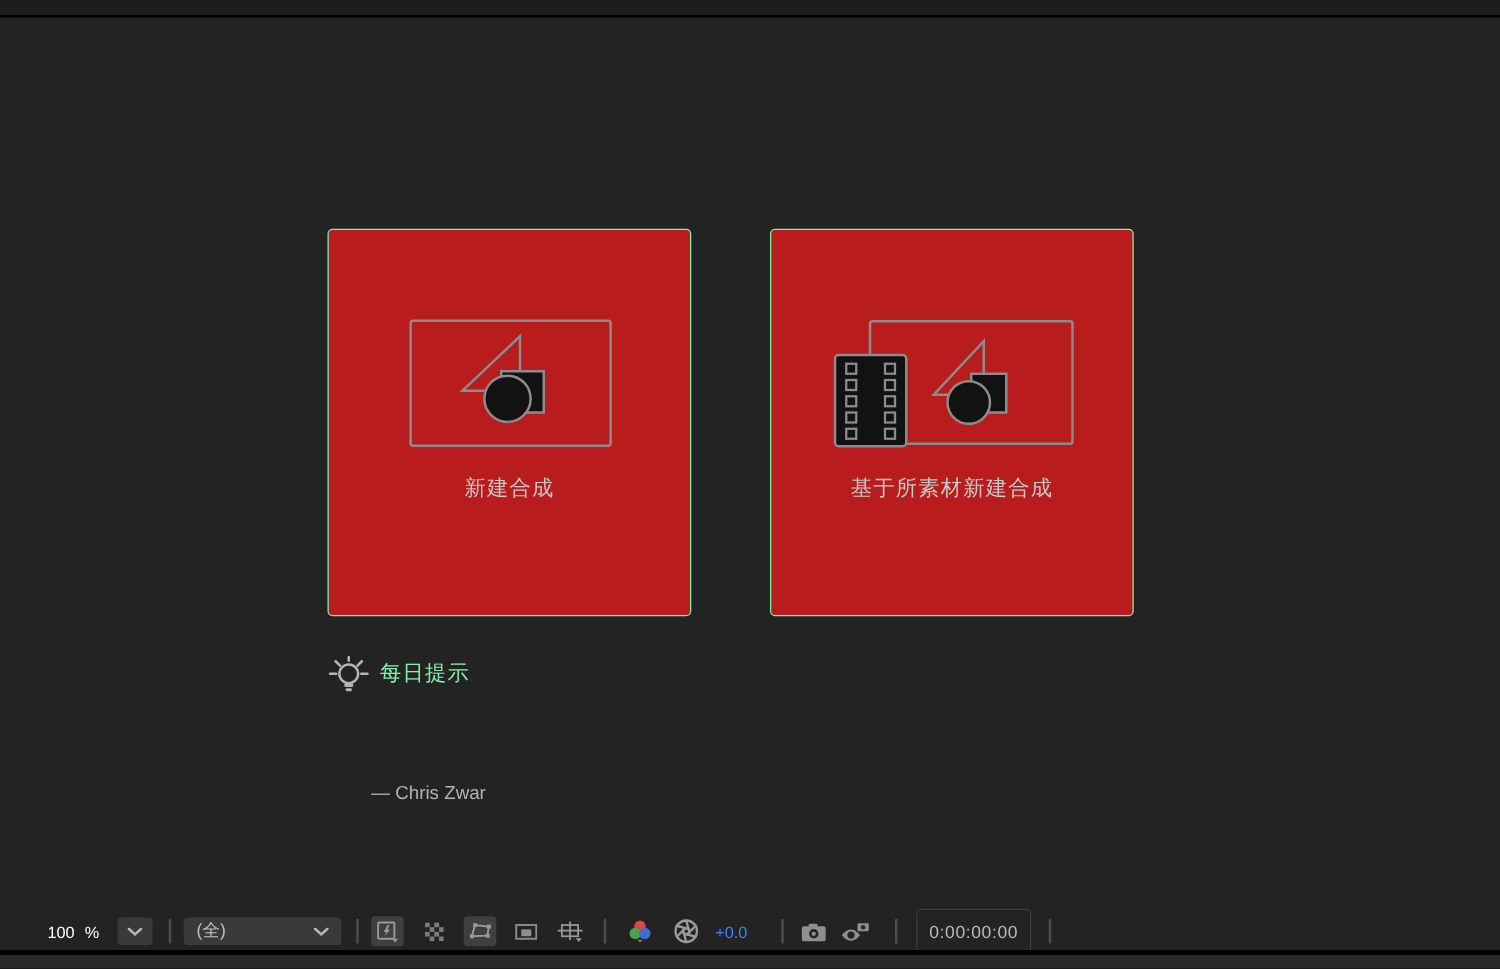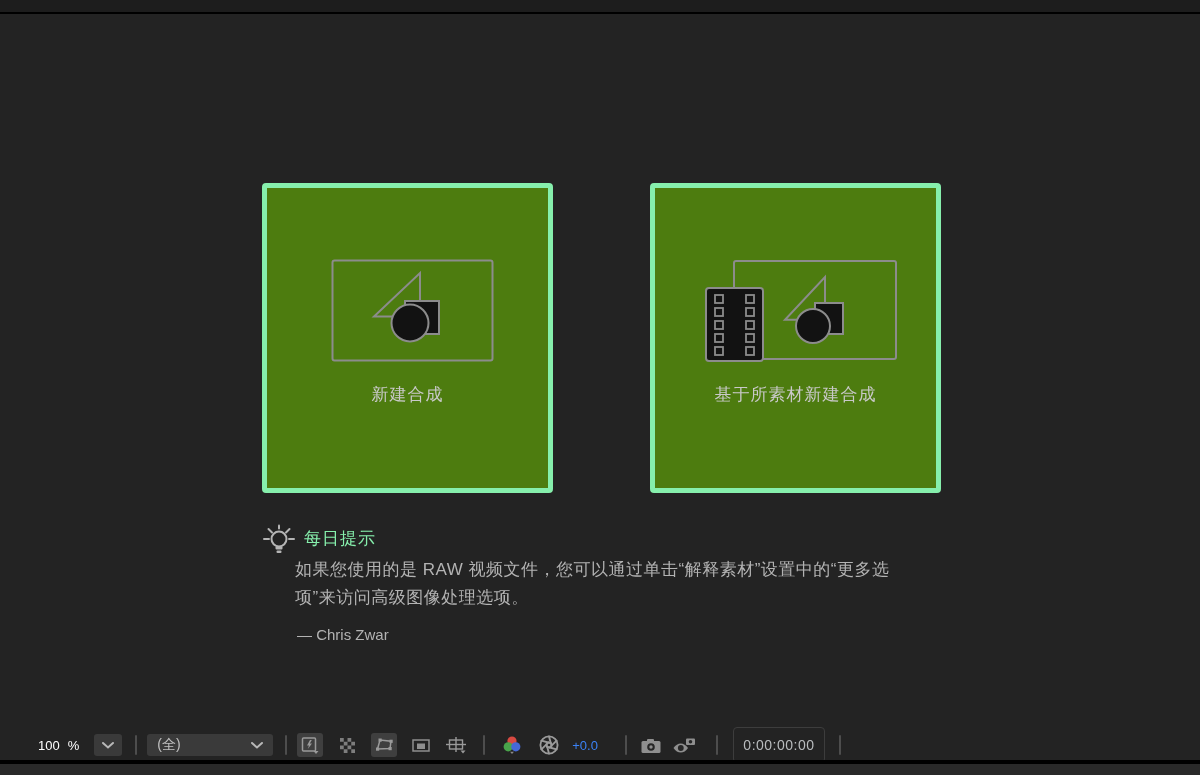--- a/index.html
+++ b/index.html
@@ -6,24 +6,24 @@
   html,body { background:#000; }
   body { font-family:"Liberation Sans","DejaVu Sans",sans-serif; }
   .screen { position:relative; width:1200px; height:775px; background:#232323; overflow:hidden; }
 
   .top-strip   { position:absolute; left:0; top:0; width:1200px; height:12px; background:#1d1d1d; }
   .top-line    { position:absolute; left:0; top:12px; width:1200px; height:2px; background:#000; }
   .bottom-line { position:absolute; left:0; top:760px; width:1200px; height:4px; background:#000; }
   .bottom-strip{ position:absolute; left:0; top:764px; width:1200px; height:11px; background:#292929; }
 
   
-  .card { position:absolute; top:183px; width:291px; height:310px; background:#4d7c0f;
-          border:5px solid #86efac; border-radius:4px; cursor:pointer; }
+  .card { position:absolute; top:183px; width:291px; height:310px; background:#b91c1c;
+          border:1px solid #86efac; border-radius:4px; cursor:pointer; }
   .card-1 { left:262px; }
-  .card-2 { left:650px; }
+  .card-2 { left:616px; }
   .card-icon { position:absolute; }
   .card-1 .card-icon { left:64px; top:71px; }
   .card-2 .card-icon { left:48px; top:71px; }
   .card-label { position:absolute; left:0; top:195px; width:100%; text-align:center;
                 color:#c9c9c9; font-size:17px; letter-spacing:1px; }
 
   
   .tip-bulb   { position:absolute; left:262px; top:524px; }
   .tip-title  { position:absolute; left:304px; top:527px; color:#86efac; font-size:17px; letter-spacing:1px; }
   .tip-body   { position:absolute; left:295px; top:556px; color:#b3b3b3; font-size:17px; line-height:28px; letter-spacing:0.5px; }
@@ -113,24 +113,20 @@
       <line x1="2" y1="15" x2="7" y2="15"></line>
       <line x1="27" y1="15" x2="32" y2="15"></line>
       <line x1="6.5" y1="5" x2="10" y2="8.5"></line>
       <line x1="27.5" y1="5" x2="24" y2="8.5"></line>
       <line x1="17" y1="1.5" x2="17" y2="4.5"></line>
     </g>
     <rect x="13.5" y="22.5" width="7" height="3" rx="1" fill="#b5b5b5"></rect>
     <rect x="14.5" y="26.5" width="5" height="2.5" rx="1" fill="#b5b5b5"></rect>
   </svg>
   <div class="tip-title">每日提示</div>
-  <div class="tip-body">
-    <div>如果您使用的是 RAW 视频文件，您可以通过单击“解释素材”设置中的“更多选</div>
-    <div>项”来访问高级图像处理选项。</div>
-  </div>
   <div class="tip-author">— Chris Zwar</div>
 
   <div class="toolbar">
     <div class="tb-text zoom-text">
       <span>100</span>
         <span>%</span>
     </div>
 
     <button class="tb-btn mag-btn">
       <svg width="12" height="7" viewBox="0 0 12 7">

